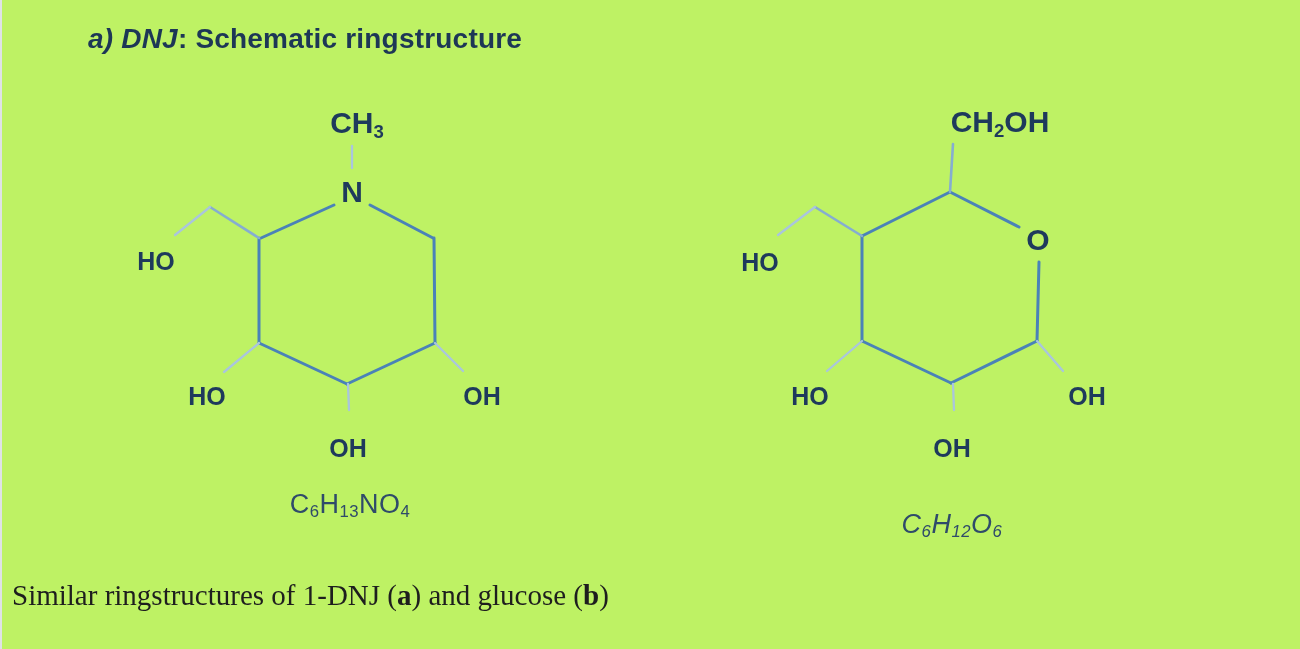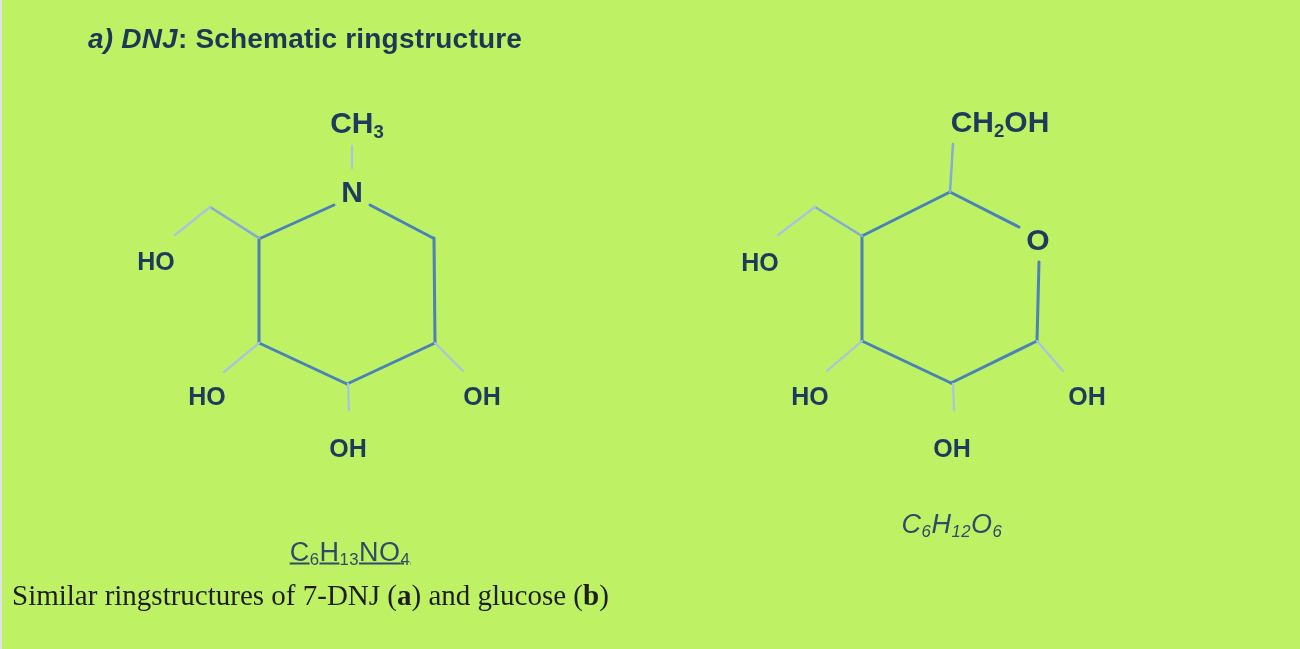--- a/index.html
+++ b/index.html
@@ -130,24 +130,24 @@
 
   <div class="atom-label group" style="left:953px; top:122px;margin-left:47px;">
     <span>CH</span><sub>2</sub><span>OH</span>
   </div>
   <div class="atom-label hetero" style="left:1038px; top:240px;">O</div>
   <div class="atom-label" style="left:760px;  top:262px;">HO</div>
   <div class="atom-label" style="left:810px;  top:396px;">HO</div>
   <div class="atom-label" style="left:952px;  top:448px;">OH</div>
   <div class="atom-label" style="left:1087px; top:396px;">OH</div>
 
-  <div class="formula" style="left:350px; top:552px;text-decoration:underline;">
+  <div class="formula" style="left:350px; top:504px;">
     <span>C</span><sub>6</sub><span>H</span><sub>13</sub><span>NO</span><sub>4</sub>
   </div>
   <div class="formula" style="left:952px; top:524px;font-style:italic;">
     <span>C</span><sub>6</sub><span>H</span><sub>12</sub><span>O</span><sub>6</sub>
   </div>
 
   <div class="caption">
-    <span>Similar ringstructures of 7-DNJ (</span><span class="cap-bold">a</span><span>) and glucose (</span><span class="cap-bold">b</span><span>)</span>
+    <span>Similar ringstructures of 1-DNJ (</span><span class="cap-bold">a</span><span>) and glucose (</span><span class="cap-bold">b</span><span>)</span>
   </div>
 
 </div>
 
 </body></html>

